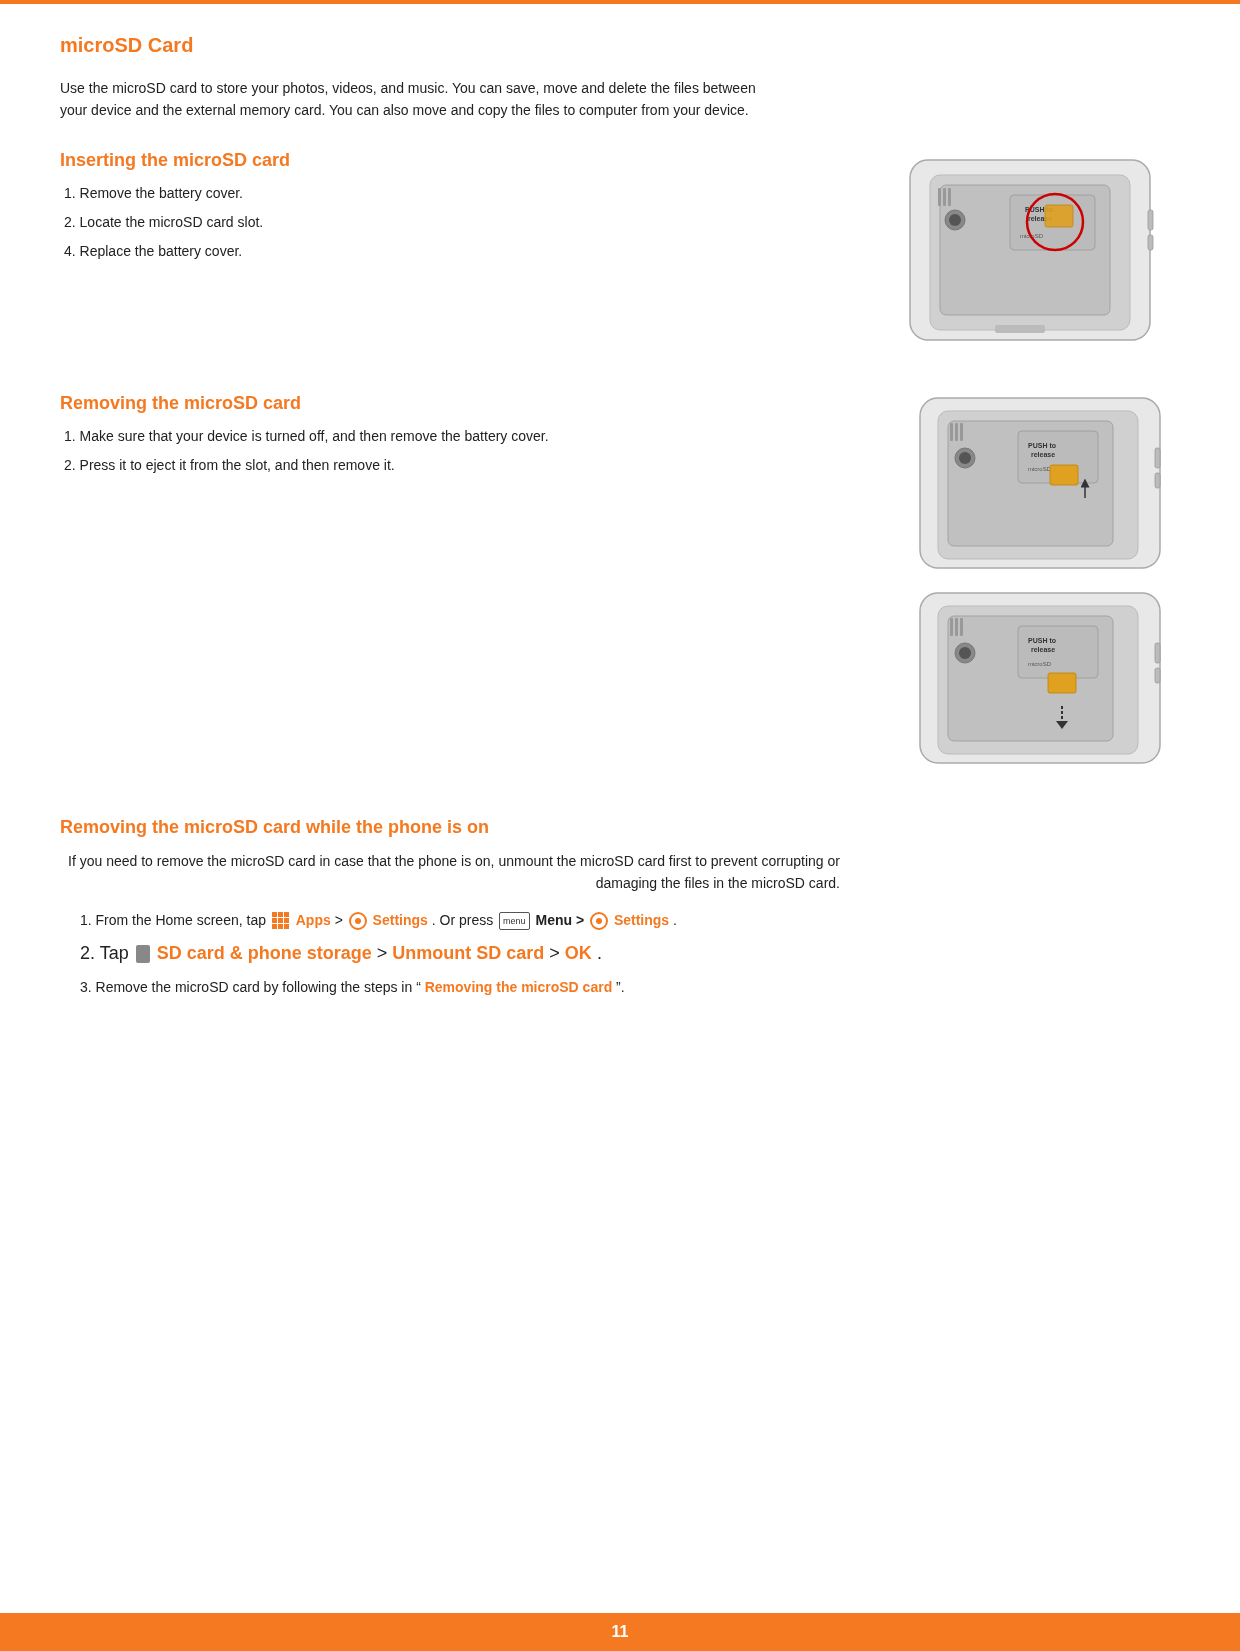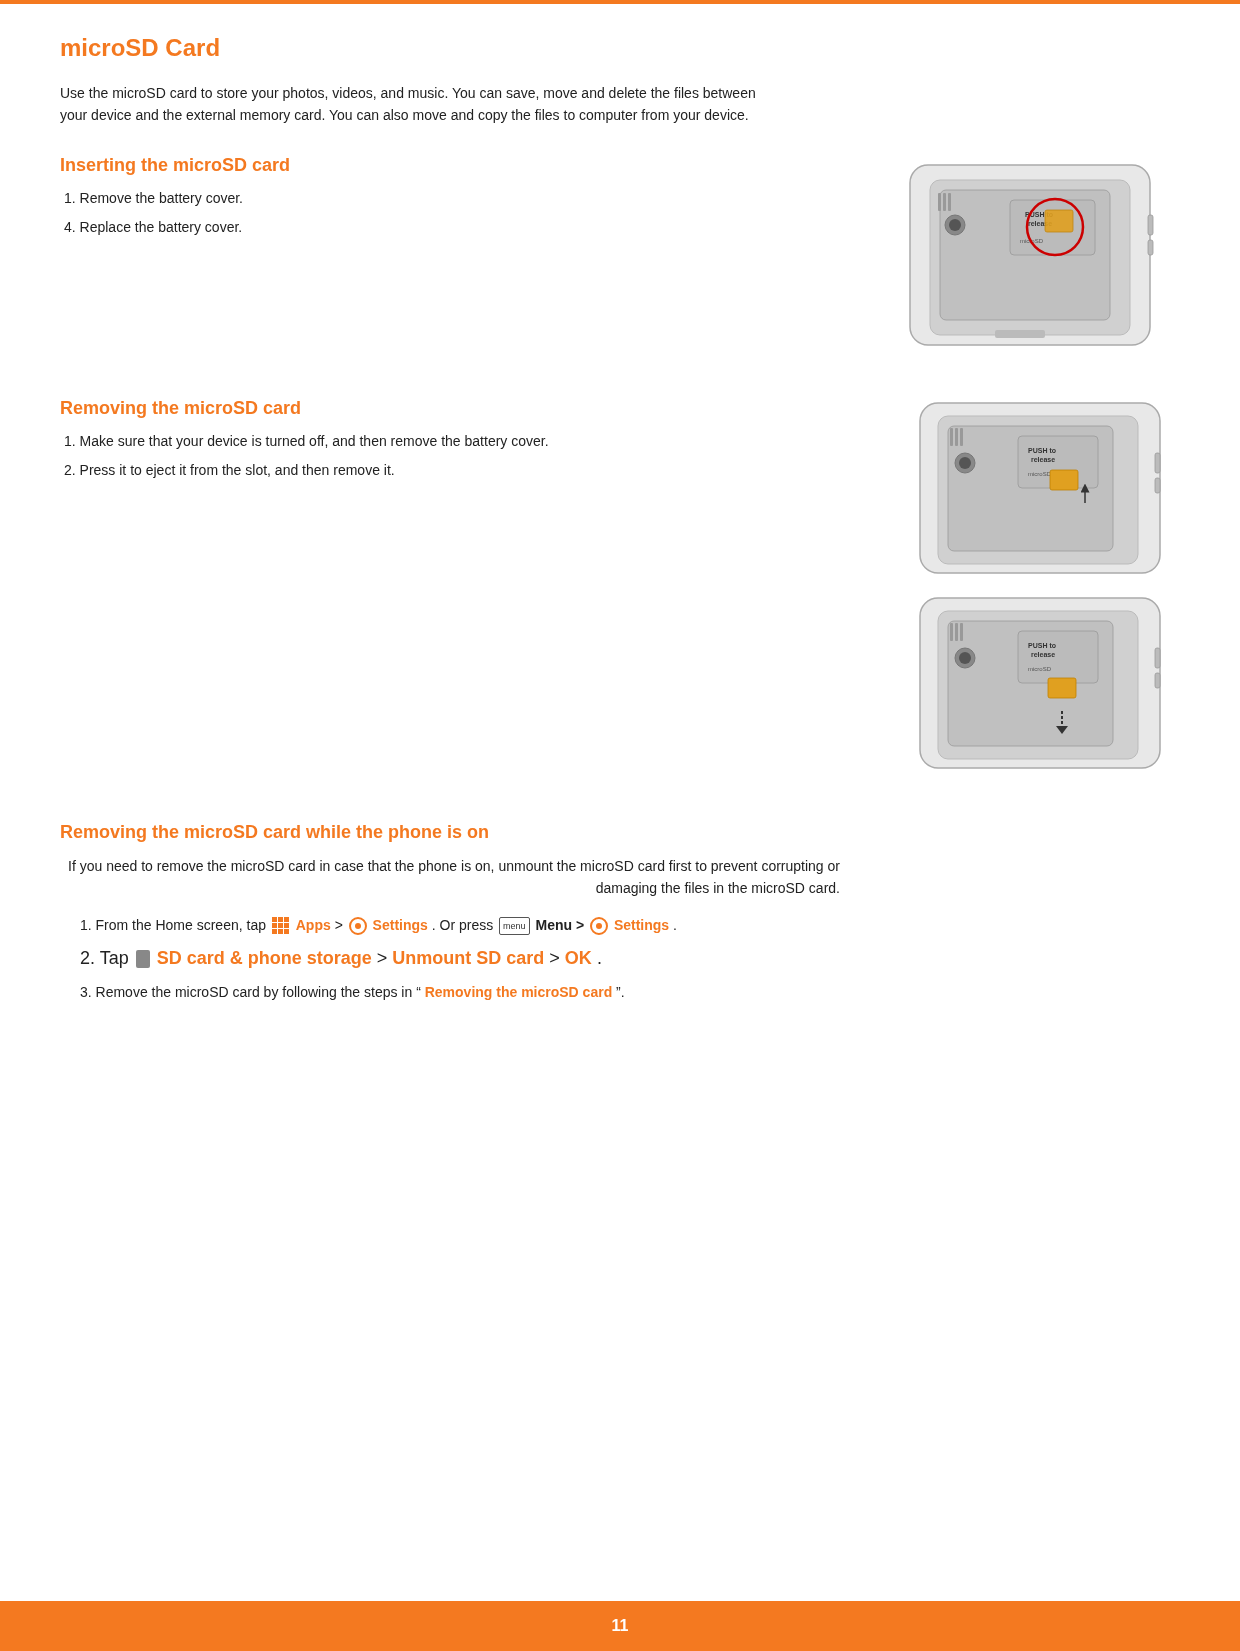--- a/index.html
+++ b/index.html
@@ -17,21 +17,21 @@
       height: 4px;
       background: #f47920;
       width: 100%;
     }
 
     .content {
       padding: 30px 60px 80px 60px;
     }
 
     h1.page-title {
-      font-size: 24px;
+      font-size: 20px;
       font-weight: bold;
       color: #f47920;
       margin-bottom: 20px;
     }
 
     .intro-text {
       font-size: 14px;
       color: #222;
       line-height: 1.6;
       margin-bottom: 28px;
@@ -148,21 +148,21 @@
 
     .removing-section {
       margin-top: 10px;
     }
 
     .page-footer {
       position: absolute;
       bottom: 0;
       left: 0;
       right: 0;
-      height: 50px;
+      height: 38px;
       background: #f47920;
       display: flex;
       align-items: center;
       justify-content: center;
     }
 
     .page-number {
       color: #fff;
       font-size: 16px;
       font-weight: bold;
@@ -186,20 +186,21 @@
   <h1 class="page-title">microSD Card</h1>
 
   <p class="intro-text">Use the microSD card to store your photos, videos, and music. You can save, move and delete the files between your device and the external memory card. You can also move and copy the files to computer from your device.</p>
 
   <div class="section">
     <div class="section-with-image">
       <div class="section-content">
         <h2 class="section-title">Inserting the microSD card</h2>
         <ol class="steps-list">
           <li>1. Remove the battery cover.</li>
+          <li>2. Locate the microSD card slot.</li>
           <li>4. Replace the battery cover.</li>
         </ol>
       </div>
 
       <div class="section-image">
         <svg width="300" height="210" viewBox="0 0 300 210">
 
           <rect x="30" y="10" width="240" height="180" rx="18" ry="18" fill="#e8e8e8" stroke="#aaa" stroke-width="1.5"></rect>
 
           <rect x="50" y="25" width="200" height="155" rx="10" ry="10" fill="#d0d0d0" stroke="#bbb" stroke-width="1"></rect>

